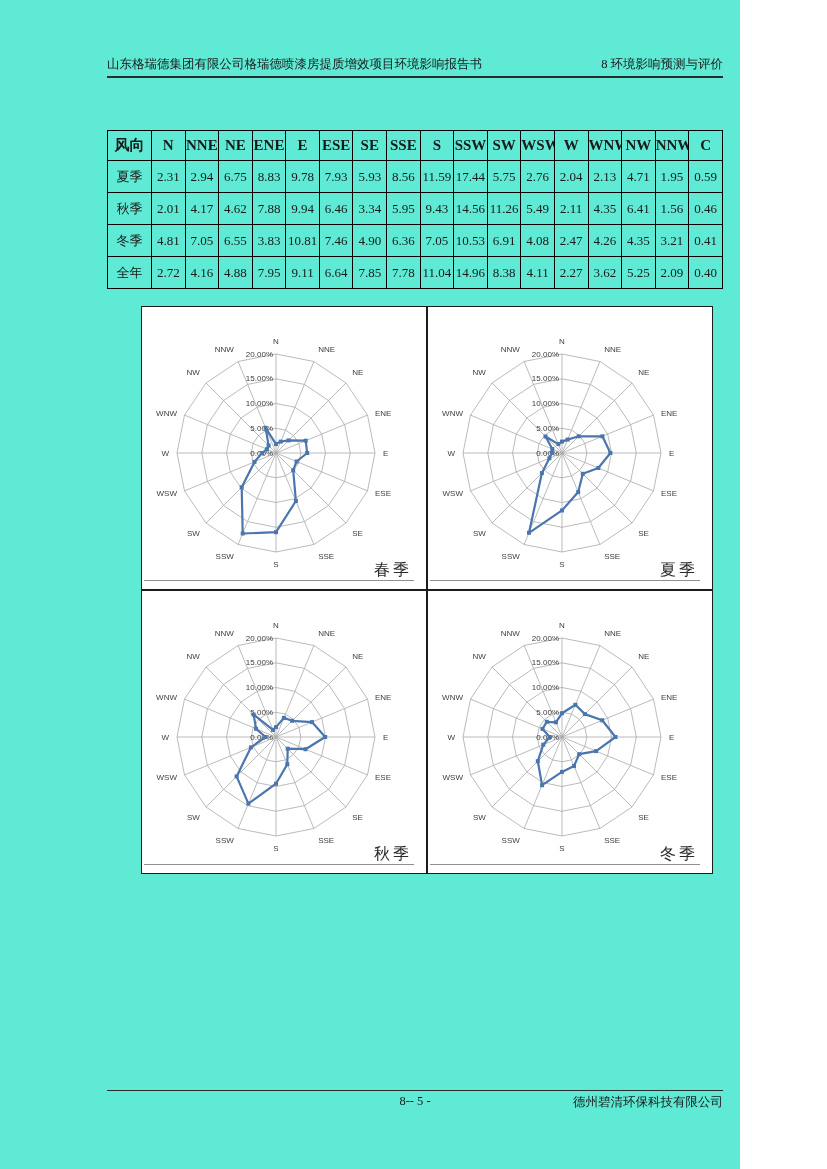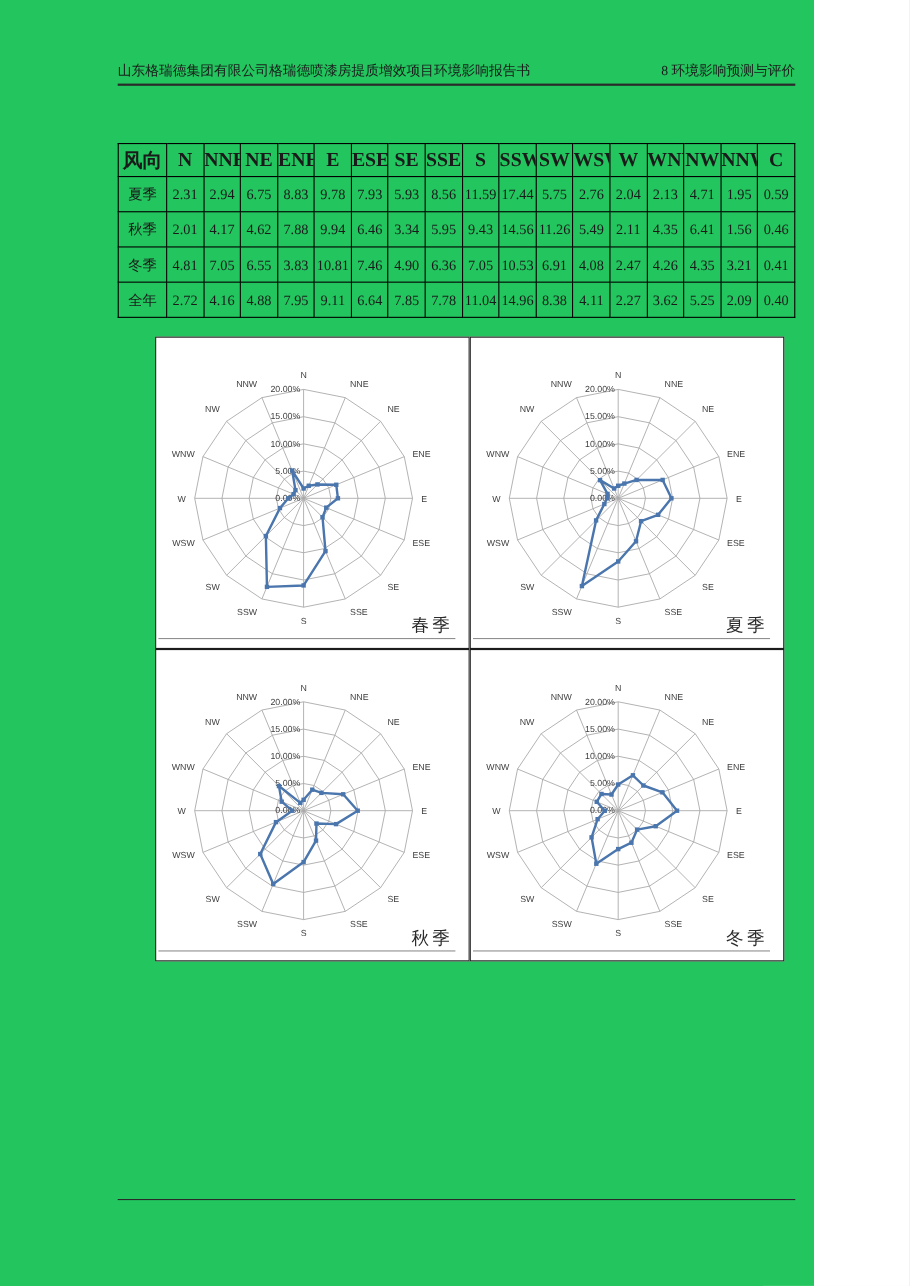--- a/index.html
+++ b/index.html
@@ -1,27 +1,27 @@
 <!DOCTYPE html>
 <html><head>
 <meta charset="utf-8">
 <style>
   html,body{margin:0;padding:0;background:#ffffff;}
-  .page{position:relative;width:740px;height:1169px;background:#22c55e;overflow:hidden;
+  .page{position:relative;width:740px;height:1169px;background:#5eead4;overflow:hidden;
         font-family:"Liberation Serif","DejaVu Serif",serif;color:#1a1a1a;}
   
   .hdr{position:absolute;left:107px;width:616px;top:56px;display:flex;
        justify-content:space-between;font-size:12.5px;white-space:nowrap;}
   .hdr-rule{position:absolute;left:107px;width:616px;top:76px;border-top:2px solid #2a2a2a;}
   
   table.wind{position:absolute;left:107px;top:130px;width:616px;border-collapse:collapse;
              table-layout:fixed;font-size:13px;}
   .wind th,.wind td{border:1px solid #000;text-align:center;padding:0;overflow:hidden;
                     font-family:"Liberation Serif","DejaVu Serif",serif;}
-  .wind th{height:29px;font-weight:bold;font-size:18px;}
+  .wind th{height:29px;font-weight:bold;font-size:15px;}
   .wind td{height:31px;font-size:13px;}
   
   .grid{position:absolute;left:141px;top:306px;display:grid;
         grid-template-columns:286px 286px;grid-template-rows:284px 284px;}
   .panel{position:relative;border:1px solid #1c1c1c;box-sizing:border-box;background:#fff;}
   .panel svg{position:absolute;left:0;top:0;}
   .season{position:absolute;right:14px;bottom:11px;font-size:16px;color:#2b2b2b;
           letter-spacing:3px;line-height:1;}
   .rule2{position:absolute;left:2px;right:12px;bottom:8px;border-top:1px solid #8f8f8f;}
   .radar text{font-family:"Liberation Sans","DejaVu Sans",sans-serif;font-size:8px;fill:#3d3d3d;}
@@ -454,14 +454,18 @@
             <rect x="116.8" y="128.8" width="4" height="4" fill="#4a76ad"></rect>
             <rect x="125.9" y="129.3" width="4" height="4" fill="#4a76ad"></rect>
           </g>
         </svg>
       <div class="rule2"></div>
       <div class="season">冬季</div>
     </div>
   </div>
 
   <div class="ftr-rule"></div>
+  <div class="ftr">
+    <span class="pg">8-- 5 -</span>
+    <span class="co">德州碧清环保科技有限公司</span>
+  </div>
 
 </div>
 
 </body></html>

